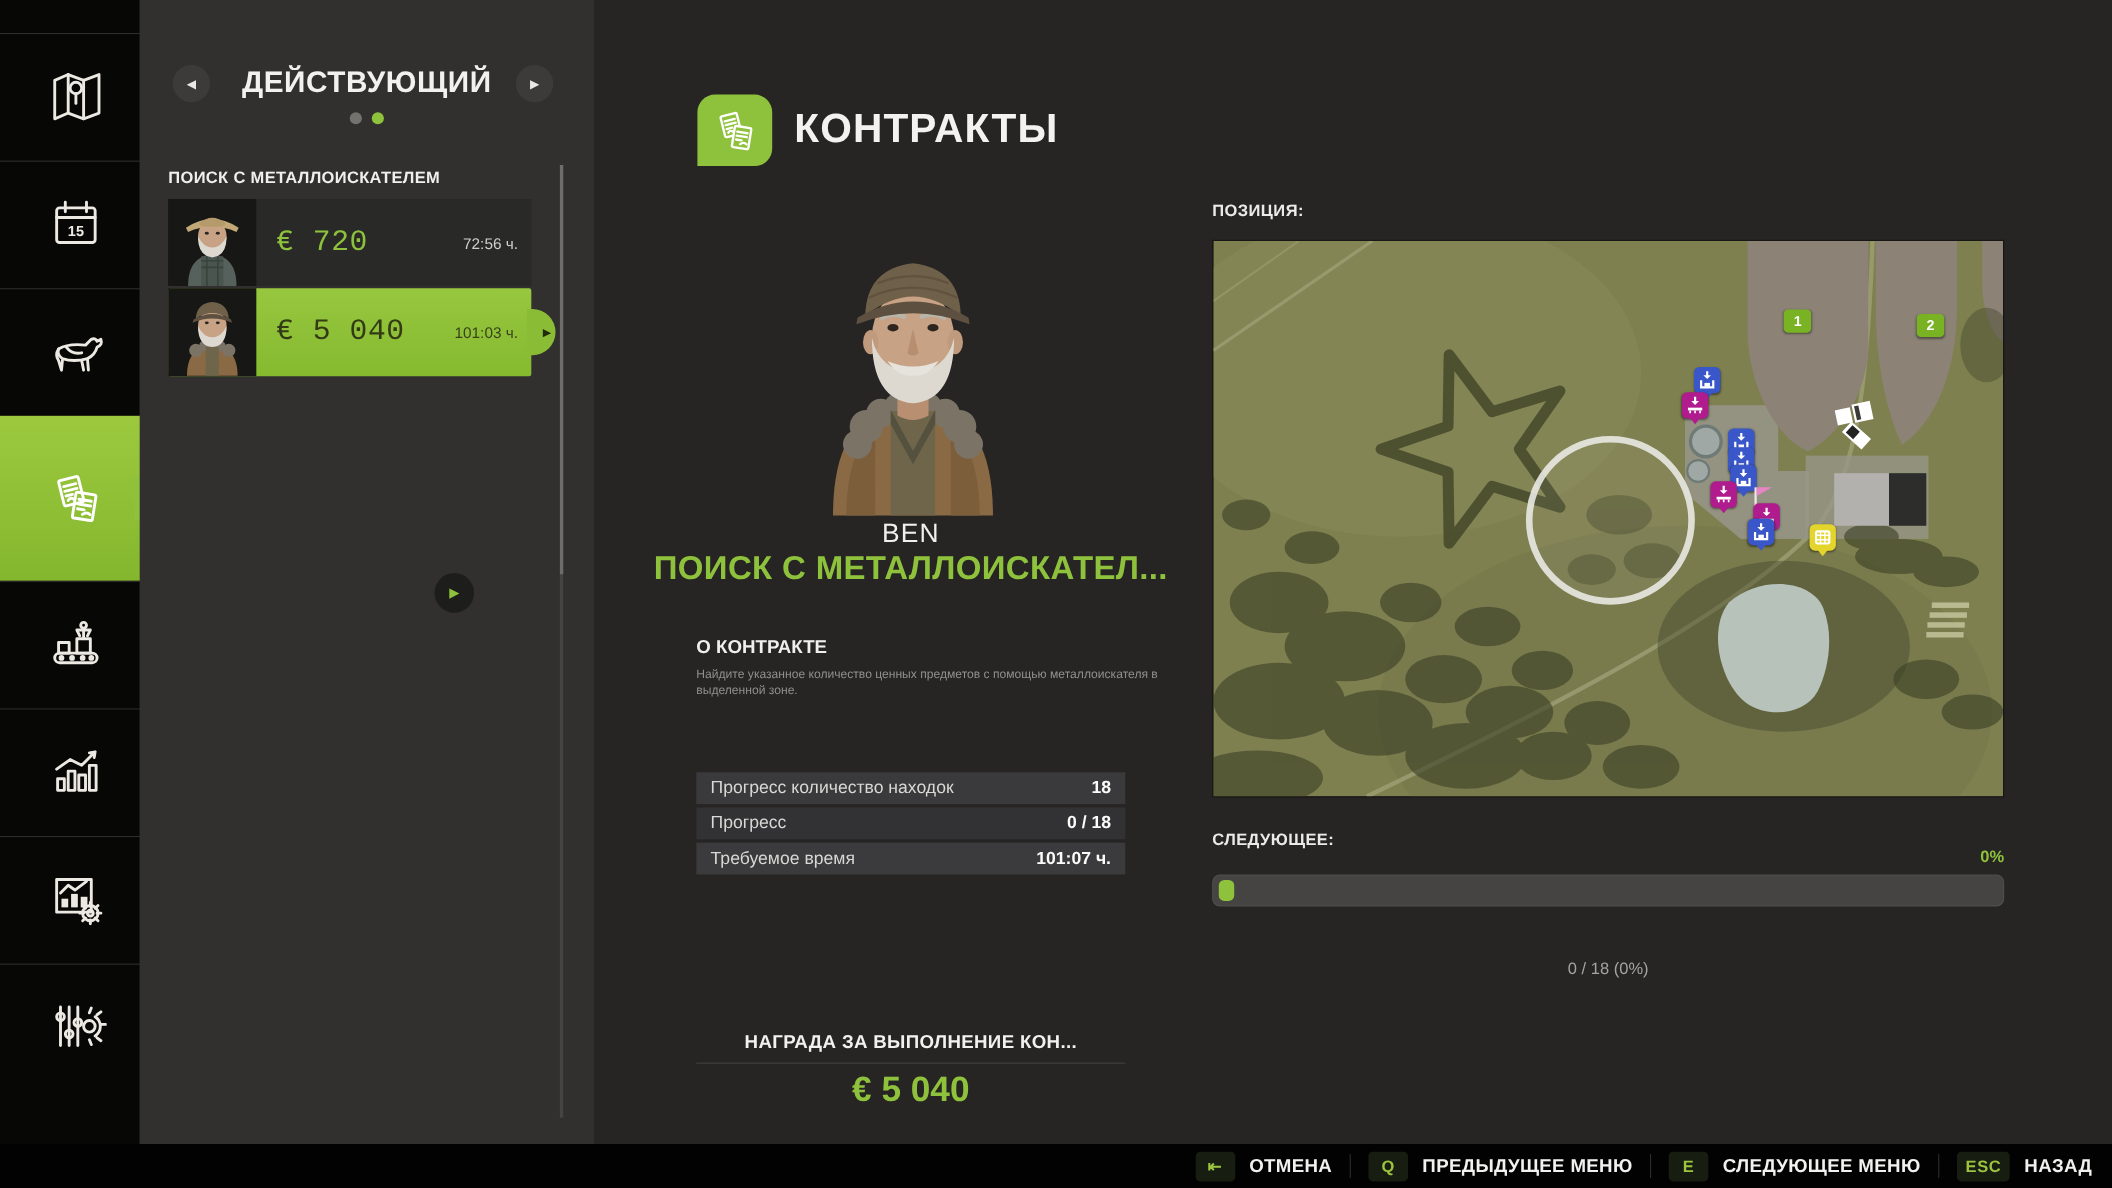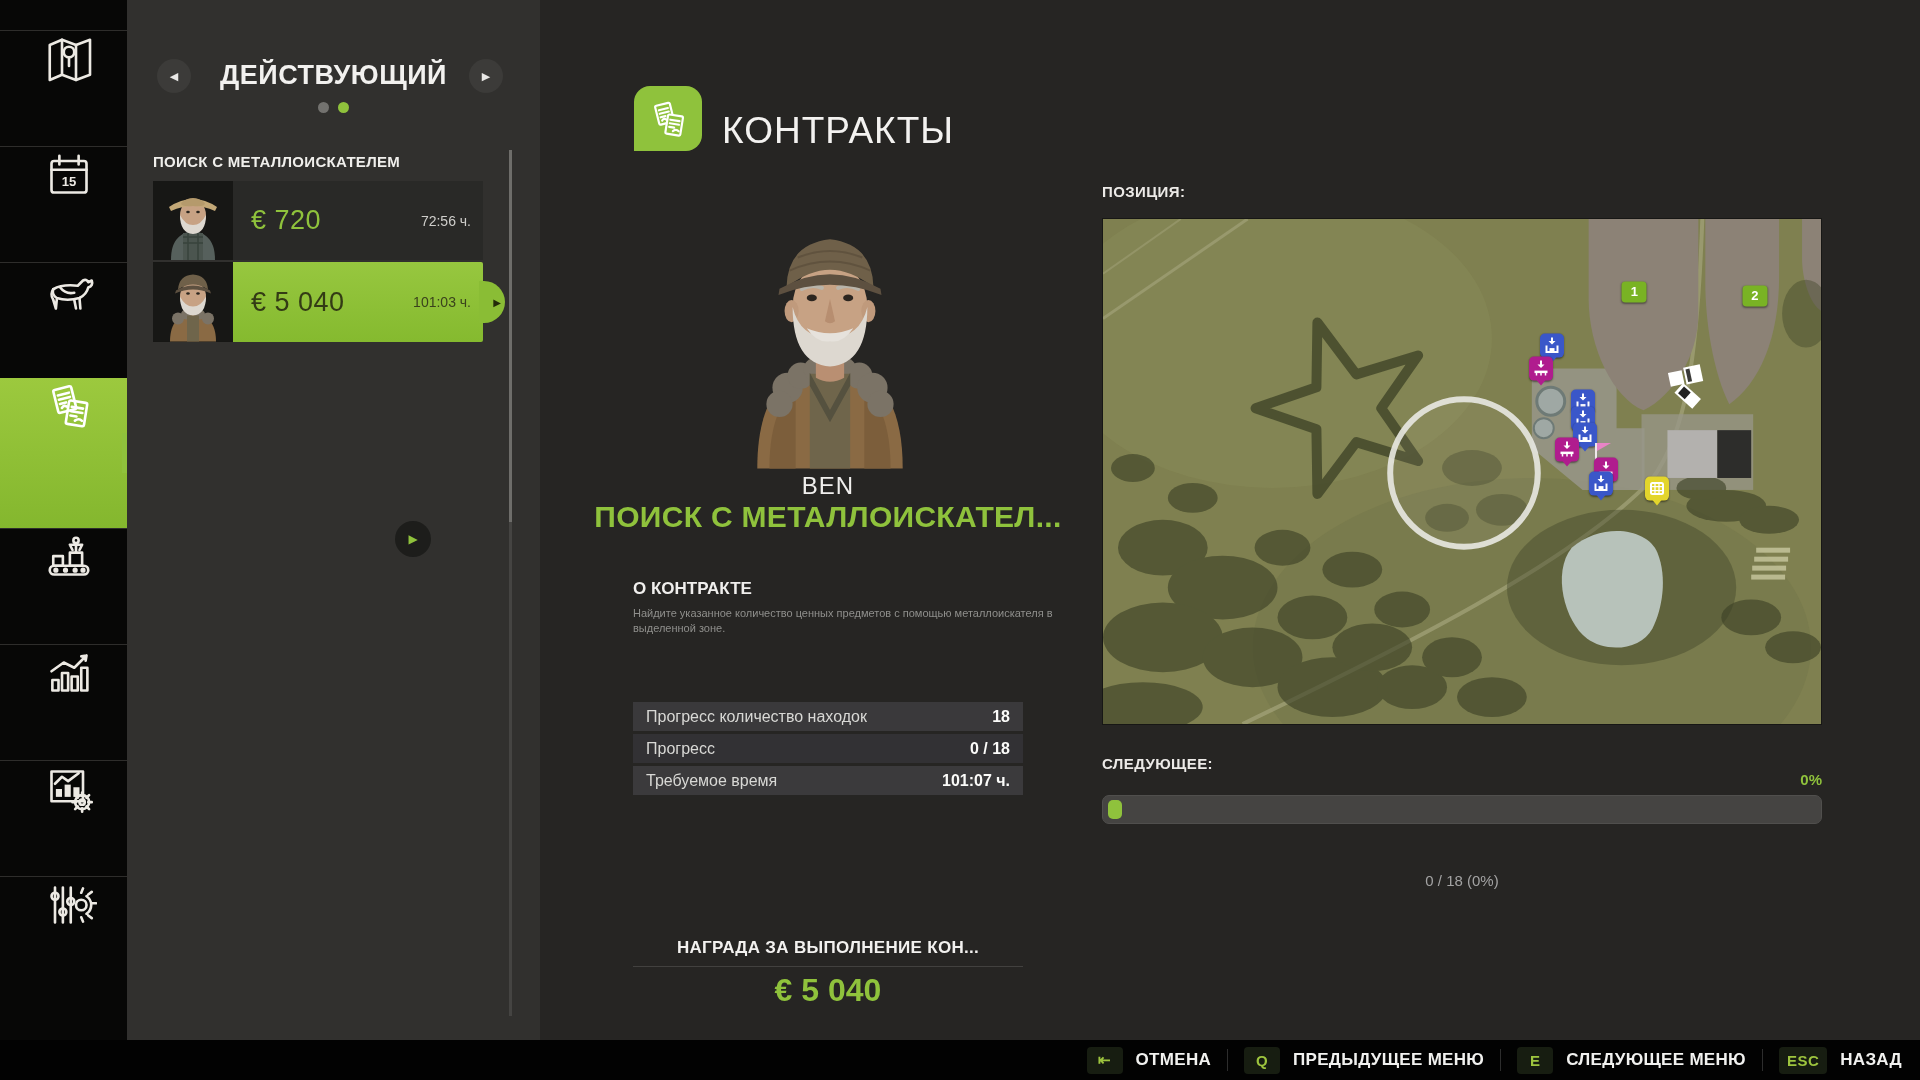--- a/index.html
+++ b/index.html
@@ -1,21 +1,21 @@
 <!DOCTYPE html>
 <html><head>
 <meta charset="utf-8">
 <style>
   html,body{margin:0;padding:0;background:#111;}
   .screen{position:relative;width:1920px;height:1080px;background:#262523;overflow:hidden;
           font-family:"Liberation Sans",sans-serif;-webkit-font-smoothing:antialiased;}
 
   
   .iconbar{position:absolute;left:0;top:0;width:127px;height:1040px;background:#070706;}
-  .icell{position:absolute;left:0;width:138px;height:112px;display:flex;align-items:flex-start;justify-content:center;border-top:1px solid #2e2d2b;}
+  .icell{position:absolute;left:0;width:138px;height:112px;display:flex;align-items:center;justify-content:center;border-top:1px solid #2e2d2b;}
   .icell svg{width:56px;height:56px;stroke:#ece9e3;fill:none;stroke-width:3;stroke-linecap:round;stroke-linejoin:round;}
   .icell.sel{background:linear-gradient(#9cc93e,#84b72e);border-top:none;}
   .icell.sel svg{stroke:#fff;}
   .icell .notch{position:absolute;right:-10px;top:50%;transform:translateY(-50%);width:26px;height:40px;border-radius:0 20px 20px 0;background:#8fc23c;}
   .icell .notch:after{content:"▶";position:absolute;right:5px;top:50%;transform:translateY(-50%);font-size:10px;color:#1d2406;}
   .caltext{font:bold 15px "Liberation Sans",sans-serif;fill:#ece9e3;stroke:none;}
 
   
   .listpanel{position:absolute;left:127px;top:0;width:413px;height:1040px;background:#31302e;}
   .pager{position:absolute;left:0;top:52px;width:413px;height:48px;}
@@ -24,36 +24,36 @@
   .pager-arrow.left{left:30px;} .pager-arrow.right{left:342px;}
   .pager-title{position:absolute;left:64px;right:64px;top:8px;text-align:center;color:#f2f1ef;font-size:27px;font-weight:bold;letter-spacing:.5px;}
   .dots{position:absolute;left:0;top:102px;width:413px;display:flex;justify-content:center;gap:9px;}
   .dot{width:11px;height:11px;border-radius:50%;background:#73726f;}
   .dot.active{background:#8fc23c;}
   .list-label{position:absolute;left:26px;top:153px;color:#f0efec;font-size:15px;font-weight:bold;letter-spacing:.3px;}
 
   .contract-item{position:absolute;left:26px;width:330px;height:79px;background:#292927;display:flex;align-items:center;}
   .contract-item .thumb{width:80px;height:100%;background:#171715;flex:none;overflow:hidden;}
   .contract-item .thumb svg{width:100%;height:100%;}
-  .contract-item .price{margin-left:18px;font-size:27px;color:#8fc23c;letter-spacing:.5px;}
+  .contract-item .price{margin-left:18px;font-size:27px;color:#8fc23c;letter-spacing:.5px;font-family:Liberation Mono, monospace;}
   .contract-item .time{margin-left:auto;margin-right:12px;font-size:14px;color:#cfcecb;}
   .contract-item.selected{background:linear-gradient(#97c73f,#85ba2f);height:80px;border-radius:2px;}
   .contract-item.selected .price{color:#333b15;}
   .contract-item.selected .time{color:#3a421c;}
   .sel-bump{position:absolute;left:352px;width:26px;height:42px;border-radius:0 21px 21px 0;background:#8abd35;}
   .sel-bump:after{content:"▶";position:absolute;right:4px;top:50%;transform:translateY(-50%);font-size:10px;color:#222b09;}
   .scrollbar{position:absolute;left:382px;top:150px;width:3px;height:866px;background:#454442;}
   .scrollbar .sthumb{position:absolute;left:0;top:0;width:3px;height:372px;background:#6e6d6a;}
   .collapse-tab{position:absolute;left:395px;top:521px;width:36px;height:36px;border-radius:50%;background:#1d1d1b;
                 display:flex;align-items:center;justify-content:center;color:#8fc23c;font-size:12px;cursor:pointer;}
 
   
   .hdr-icon{position:absolute;left:634px;top:86px;width:68px;height:65px;background:#8fc23c;border-radius:16px 16px 16px 0;
             display:flex;align-items:center;justify-content:center;}
-  .page-title{position:absolute;left:722px;top:110px;color:#f3f2f0;font-size:37px;letter-spacing:1px;}
+  .page-title{position:absolute;left:722px;top:96px;color:#f3f2f0;font-size:37px;letter-spacing:1px;font-weight:bold;}
   .portrait{position:absolute;left:729px;top:206px;width:202px;height:265px;}
   .char-name{position:absolute;left:600px;width:456px;top:472px;text-align:center;color:#f0efed;font-size:24px;letter-spacing:1px;}
   .contract-name{position:absolute;left:560px;width:536px;top:500px;text-align:center;color:#8fc23c;font-size:30px;font-weight:bold;letter-spacing:.3px;white-space:nowrap;}
   .about-label{position:absolute;left:633px;top:579px;color:#f0efed;font-size:17px;font-weight:bold;}
   .about-text{position:absolute;left:633px;top:606px;width:420px;color:#8f8f8c;font-size:11px;line-height:1.33;}
   .dtable{position:absolute;left:633px;top:702px;width:390px;}
   .drow{height:29px;margin-bottom:3px;display:flex;align-items:center;padding:0 13px;}
   .drow:nth-child(1){background:#3a393b;} .drow:nth-child(2){background:#323134;} .drow:nth-child(3){background:#3b3a3c;}
   .drow .dl{color:#d8d8d5;font-size:16px;}
   .drow .dv{margin-left:auto;color:#fbfbf9;font-size:16px;font-weight:bold;}

